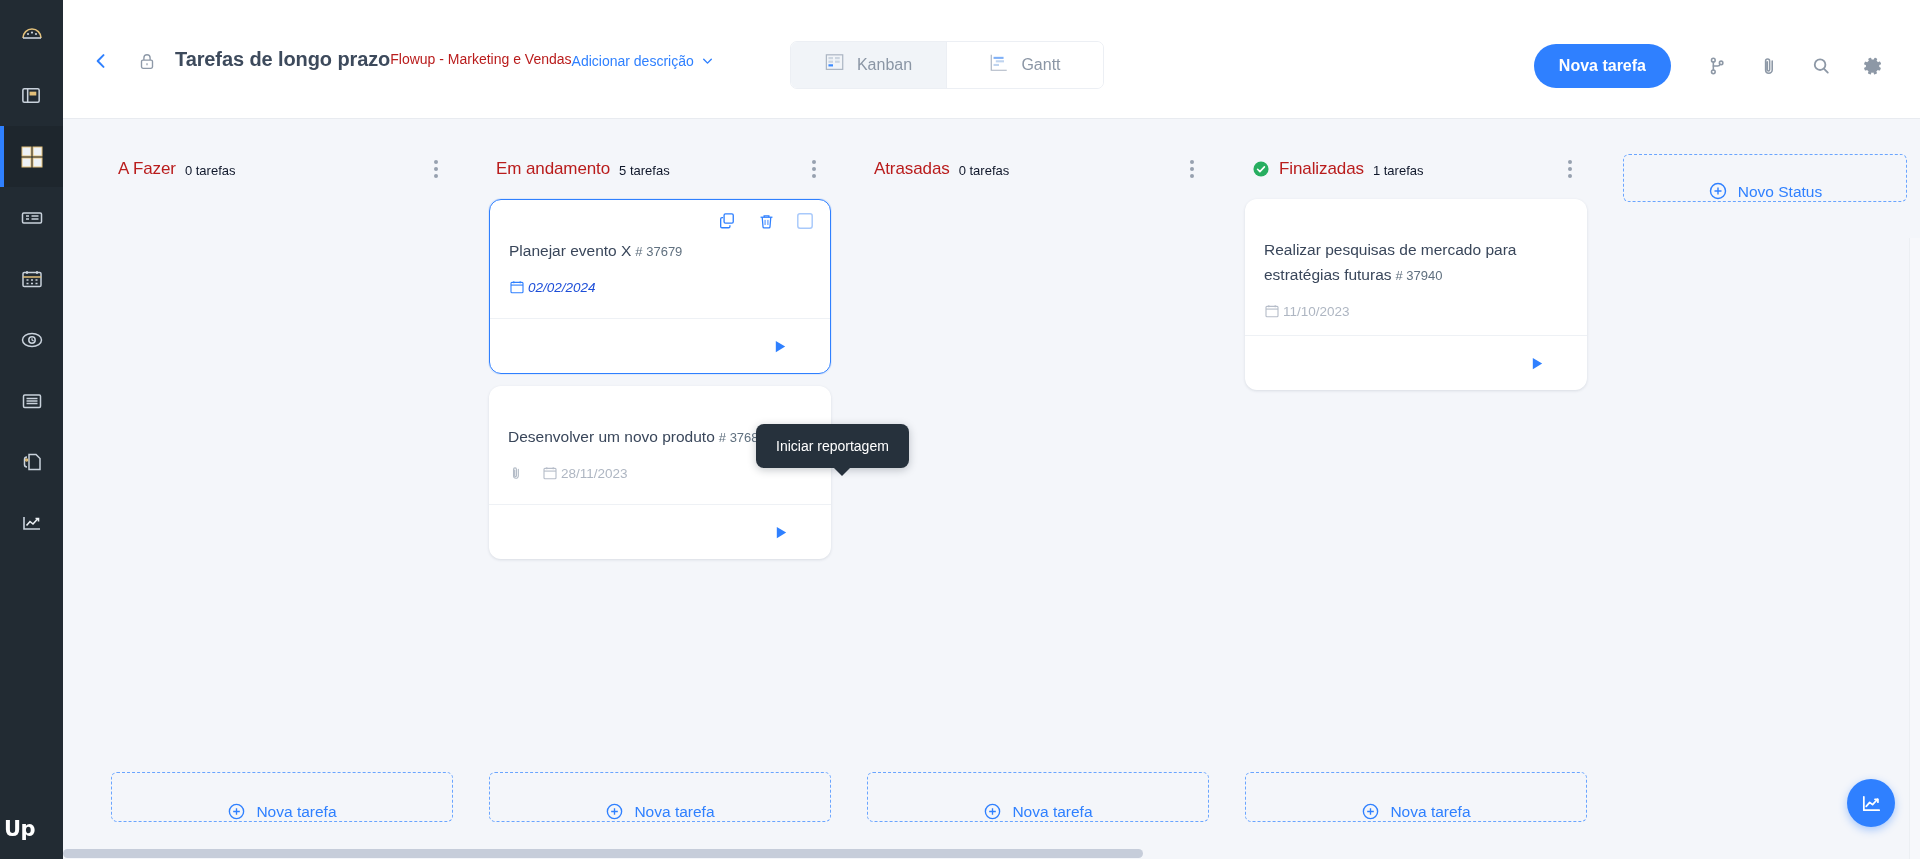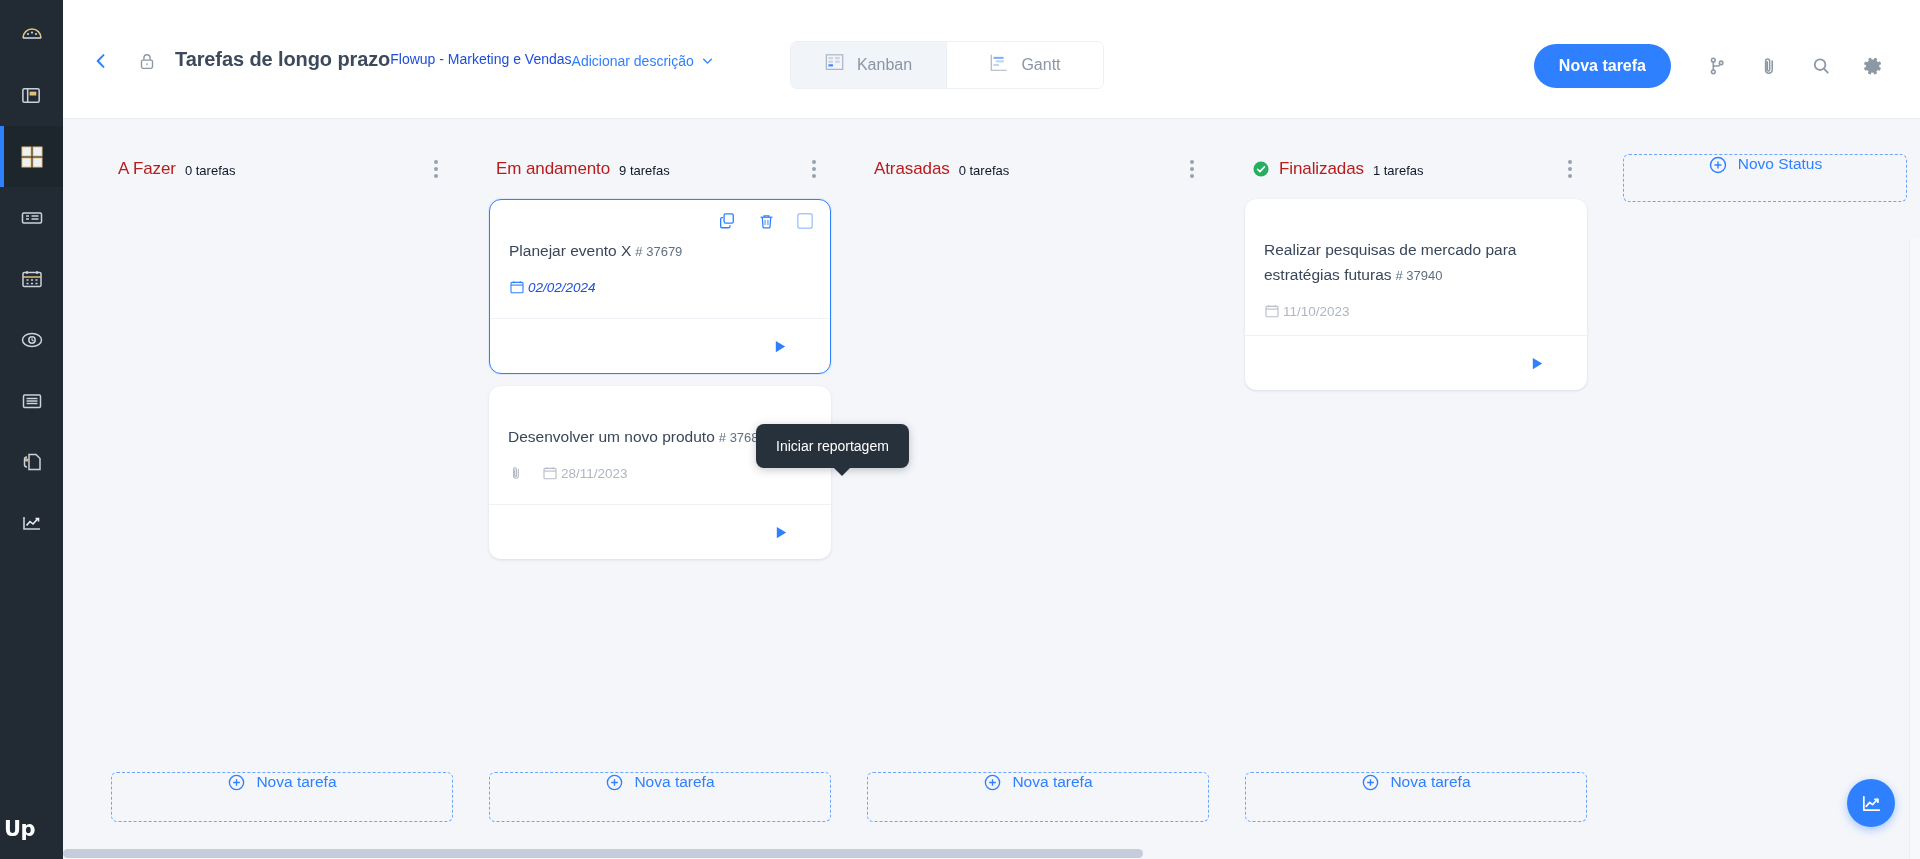--- a/index.html
+++ b/index.html
@@ -67,21 +67,21 @@
     width: 40px; height: 40px;
     display: flex; align-items: center; justify-content: center;
     margin-right: 8px; margin-top: 4px;
   }
   .title-block { display: flex; justify-content: center; }
   .board-title {
     font-size: 20px; font-weight: 700; color: #3d4a5c;
     line-height: 26px; letter-spacing: -0.1px;
   }
   .board-sub {
-    font-size: 14px; color: #1d4ed8; line-height: 22px; margin-top: 2px;
+    font-size: 14px; color: #b91c1c; line-height: 22px; margin-top: 2px;
   }
   .add-desc {
     font-size: 14px; color: #2f80ff; line-height: 22px; margin-top: 4px;
     display: flex; align-items: center; gap: 7px; cursor: pointer;
   }
 
   .viewtabs {
     position: absolute; left: 727px; top: 41px;
     display: flex;
     height: 48px;
@@ -224,21 +224,21 @@
     border-left: 9px solid transparent;
     border-right: 9px solid transparent;
     border-top: 9px solid #26313c;
   }
 
   .dashed-btn {
     border: 1px dashed #6aa5ff;
     border-radius: 6px;
     background: transparent;
     height: 50px; width: 100%;
-    display: flex; align-items: flex-start; justify-content: center; gap: 10px;
+    display: flex; align-items: flex-end; justify-content: center; gap: 10px;
     color: #2f80ff; font-size: 15.5px;
     cursor: pointer;
   }
   .newstatus-col {
     width: 320px; flex: 0 0 320px; padding-top: 0;
   }
   .newstatus-btn { height: 48px; }
 
   .col-foot {
     position: absolute; left: 18px; right: 18px; bottom: 37px;
@@ -483,21 +483,21 @@
                   <path d="M12 7.8v8.4M7.8 12h8.4"></path>
                 </svg>
               <span>Nova tarefa</span>
             </div>
           </div>
         </div>
 
         <div class="column">
           <div class="col-head">
             <span class="col-name">Em andamento</span>
-            <span class="col-count">9 tarefas</span>
+            <span class="col-count">5 tarefas</span>
             <div class="col-dots">
                 <i></i>
                 <i></i>
                 <i></i>
               </div>
           </div>
 
           <div class="cards">
 
             <div class="card selected">

